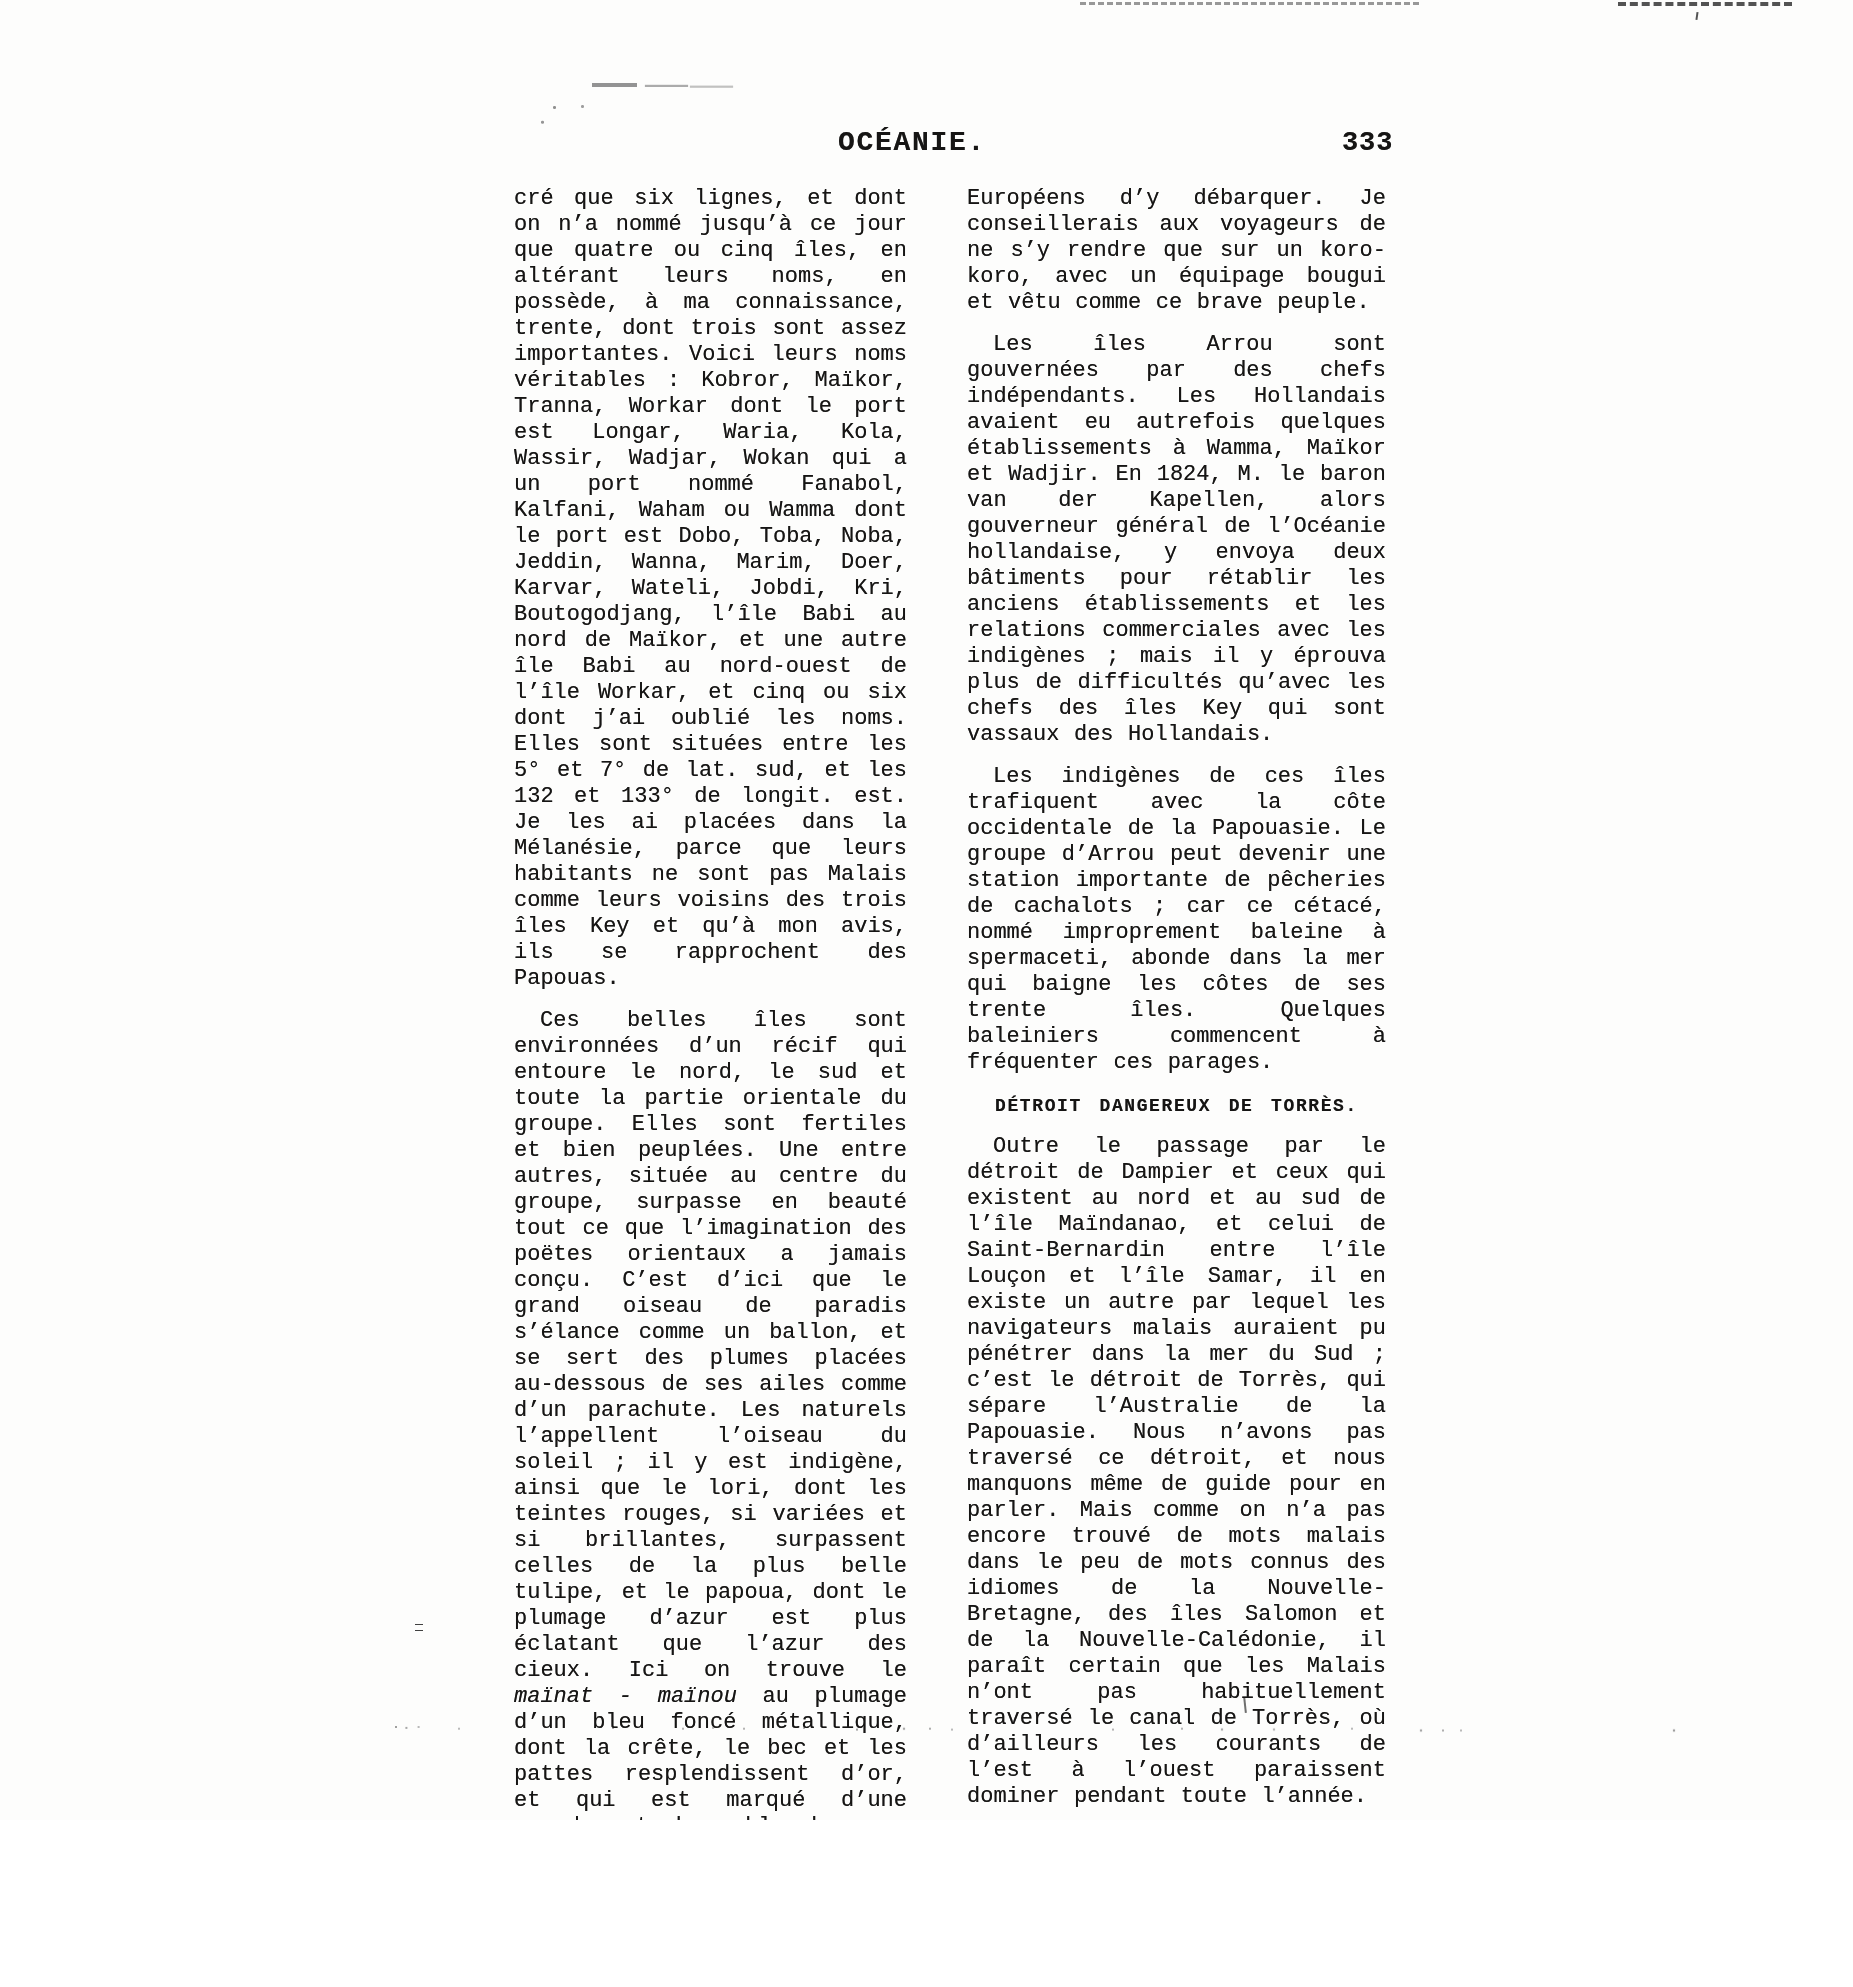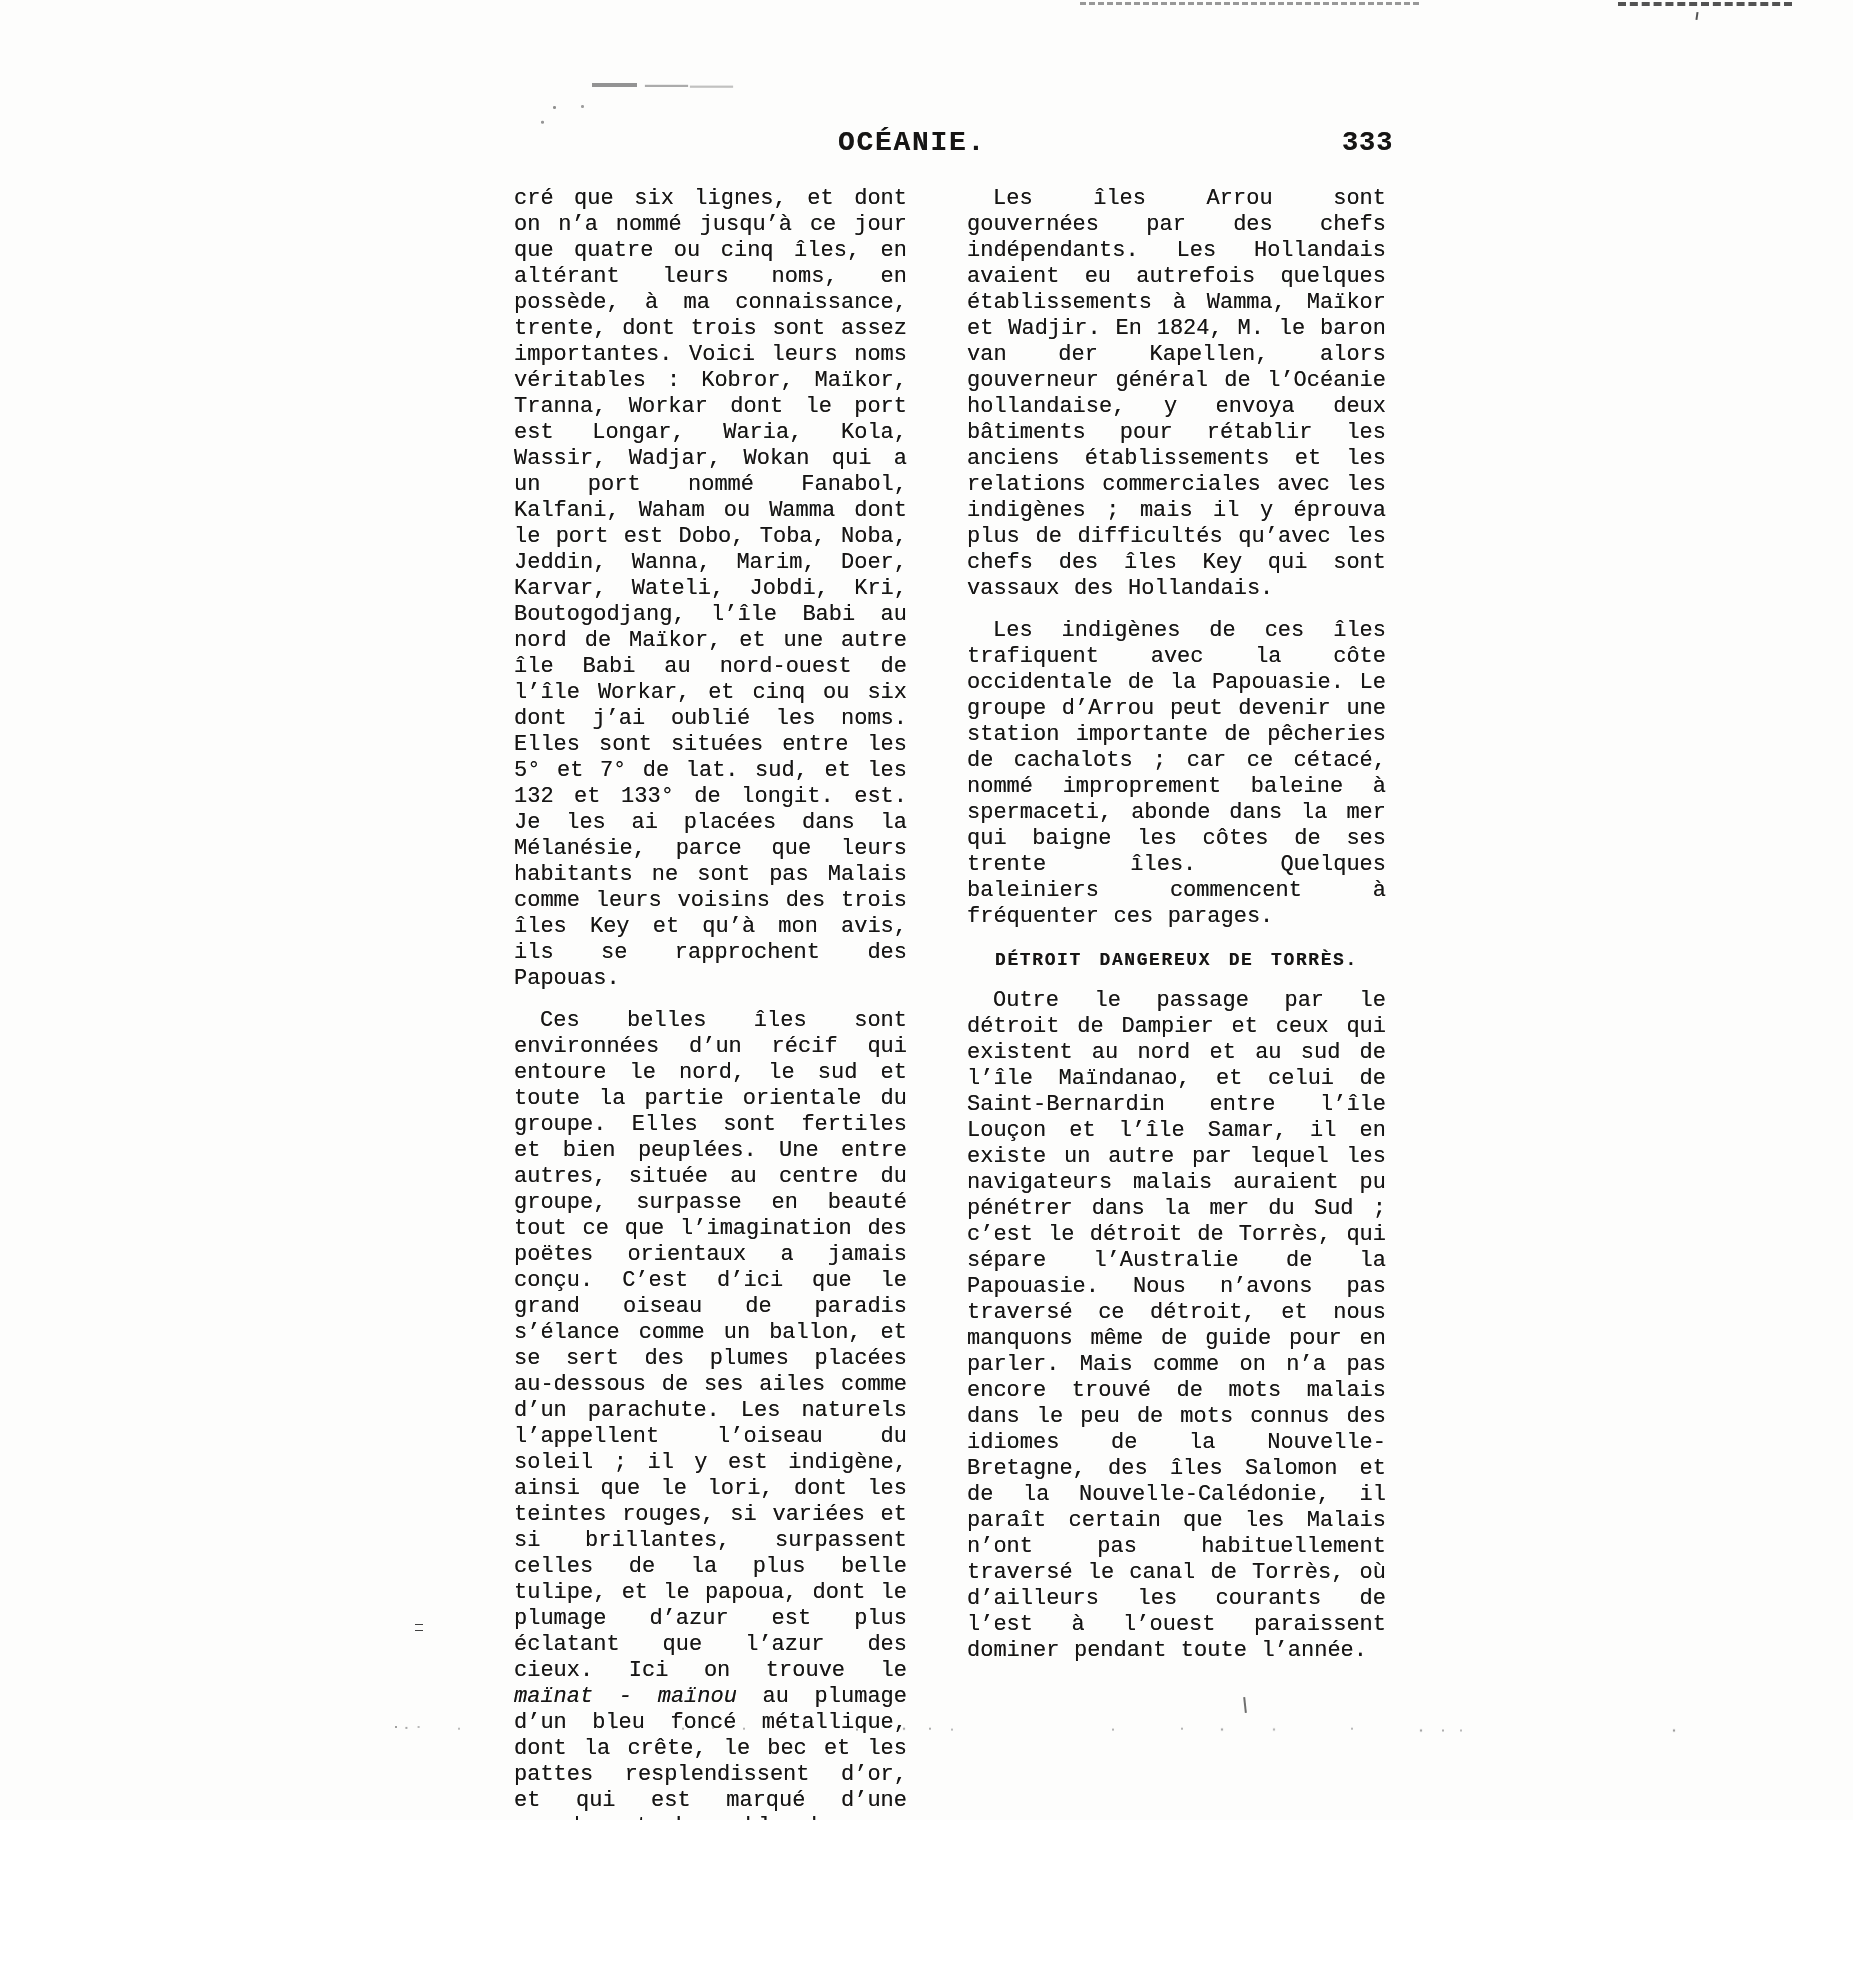--- a/index.html
+++ b/index.html
@@ -153,20 +153,21 @@
     </div>
 
     <div class="columns">
 
       <div class="col col-left">
         <p>cré que six lignes, et dont on n’a nommé jusqu’à ce jour que quatre ou cinq îles, en altérant leurs noms, en possède, à ma connaissance, trente, dont trois sont assez importantes. Voici leurs noms véritables : Kobror, Maïkor, Tranna, Workar dont le port est Longar, Waria, Kola, Wassir, Wadjar, Wokan qui a un port nommé Fanabol, Kalfani, Waham ou Wamma dont le port est Dobo, Toba, Noba, Jeddin, Wanna, Marim, Doer, Karvar, Wateli, Jobdi, Kri, Boutogodjang, l’île Babi au nord de Maïkor, et une autre île Babi au nord-ouest de l’île Workar, et cinq ou six dont j’ai oublié les noms. Elles sont situées entre les 5° et 7° de lat. sud, et les 132 et 133° de longit. est. Je les ai placées dans la Mélanésie, parce que leurs habitants ne sont pas Malais comme leurs voisins des trois îles Key et qu’à mon avis, ils se rapprochent des Papouas.</p>
         <p class="indent cont-end"><span>Ces belles îles sont environnées d’un récif qui entoure le nord, le sud et toute la partie orientale du groupe. Elles sont fertiles et bien peuplées. Une entre autres, située au centre du groupe, surpasse en beauté tout ce que l’imagination des poëtes orientaux a jamais conçu. C’est d’ici que le grand oiseau de paradis s’élance comme un ballon, et se sert des plumes placées au-dessous de ses ailes comme d’un parachute. Les naturels l’appellent l’oiseau du soleil ; il y est indigène, ainsi que le lori, dont les teintes rouges, si variées et si brillantes, surpassent celles de la plus belle tulipe, et le papoua, dont le plumage d’azur est plus éclatant que l’azur des cieux. Ici on trouve le </span><i>maïnat - maïnou</i><span> au plumage d’un bleu foncé métallique, dont la crête, le bec et les pattes resplendissent d’or, et qui est marqué d’une grande tache blanche au milieu de ses rémiges ; le paon, enorgueilli de sa parure, et de petits oiseaux écarlate d’une admirable beauté, qui se nourrissent d’épices, qui exhalent de tous côtés leurs parfums aromatiques. Cette île centrale a une anse assez commode ; mais les indigènes, un peu farouches, ne permettent guère aux</span></p>
       </div>
 
       <div class="col col-right">
+        <p>Européens d’y débarquer. Je conseillerais aux voyageurs de ne s’y rendre que sur un koro-koro, avec un équipage bougui et vêtu comme ce brave peuple.</p>
         <p class="indent">Les îles Arrou sont gouvernées par des chefs indépendants. Les Hollandais avaient eu autrefois quelques établissements à Wamma, Maïkor et Wadjir. En 1824, M. le baron van der Kapellen, alors gouverneur général de l’Océanie hollandaise, y envoya deux bâtiments pour rétablir les anciens établissements et les relations commerciales avec les indigènes ; mais il y éprouva plus de difficultés qu’avec les chefs des îles Key qui sont vassaux des Hollandais.</p>
         <p class="indent">Les indigènes de ces îles trafiquent avec la côte occidentale de la Papouasie. Le groupe d’Arrou peut devenir une station importante de pêcheries de cachalots ; car ce cétacé, nommé improprement baleine à spermaceti, abonde dans la mer qui baigne les côtes de ses trente îles. Quelques baleiniers commencent à fréquenter ces parages.</p>
         <div class="sec-heading">DÉTROIT DANGEREUX DE TORRÈS.</div>
         <p class="indent">Outre le passage par le détroit de Dampier et ceux qui existent au nord et au sud de l’île Maïndanao, et celui de Saint-Bernardin entre l’île Louçon et l’île Samar, il en existe un autre par lequel les navigateurs malais auraient pu pénétrer dans la mer du Sud ; c’est le détroit de Torrès, qui sépare l’Australie de la Papouasie. Nous n’avons pas traversé ce détroit, et nous manquons même de guide pour en parler. Mais comme on n’a pas encore trouvé de mots malais dans le peu de mots connus des idiomes de la Nouvelle-Bretagne, des îles Salomon et de la Nouvelle-Calédonie, il paraît certain que les Malais n’ont pas habituellement traversé le canal de Torrès, où d’ailleurs les courants de l’est à l’ouest paraissent dominer pendant toute l’année.</p>
       </div>
 
     </div>
   </div>
 </div>
 

